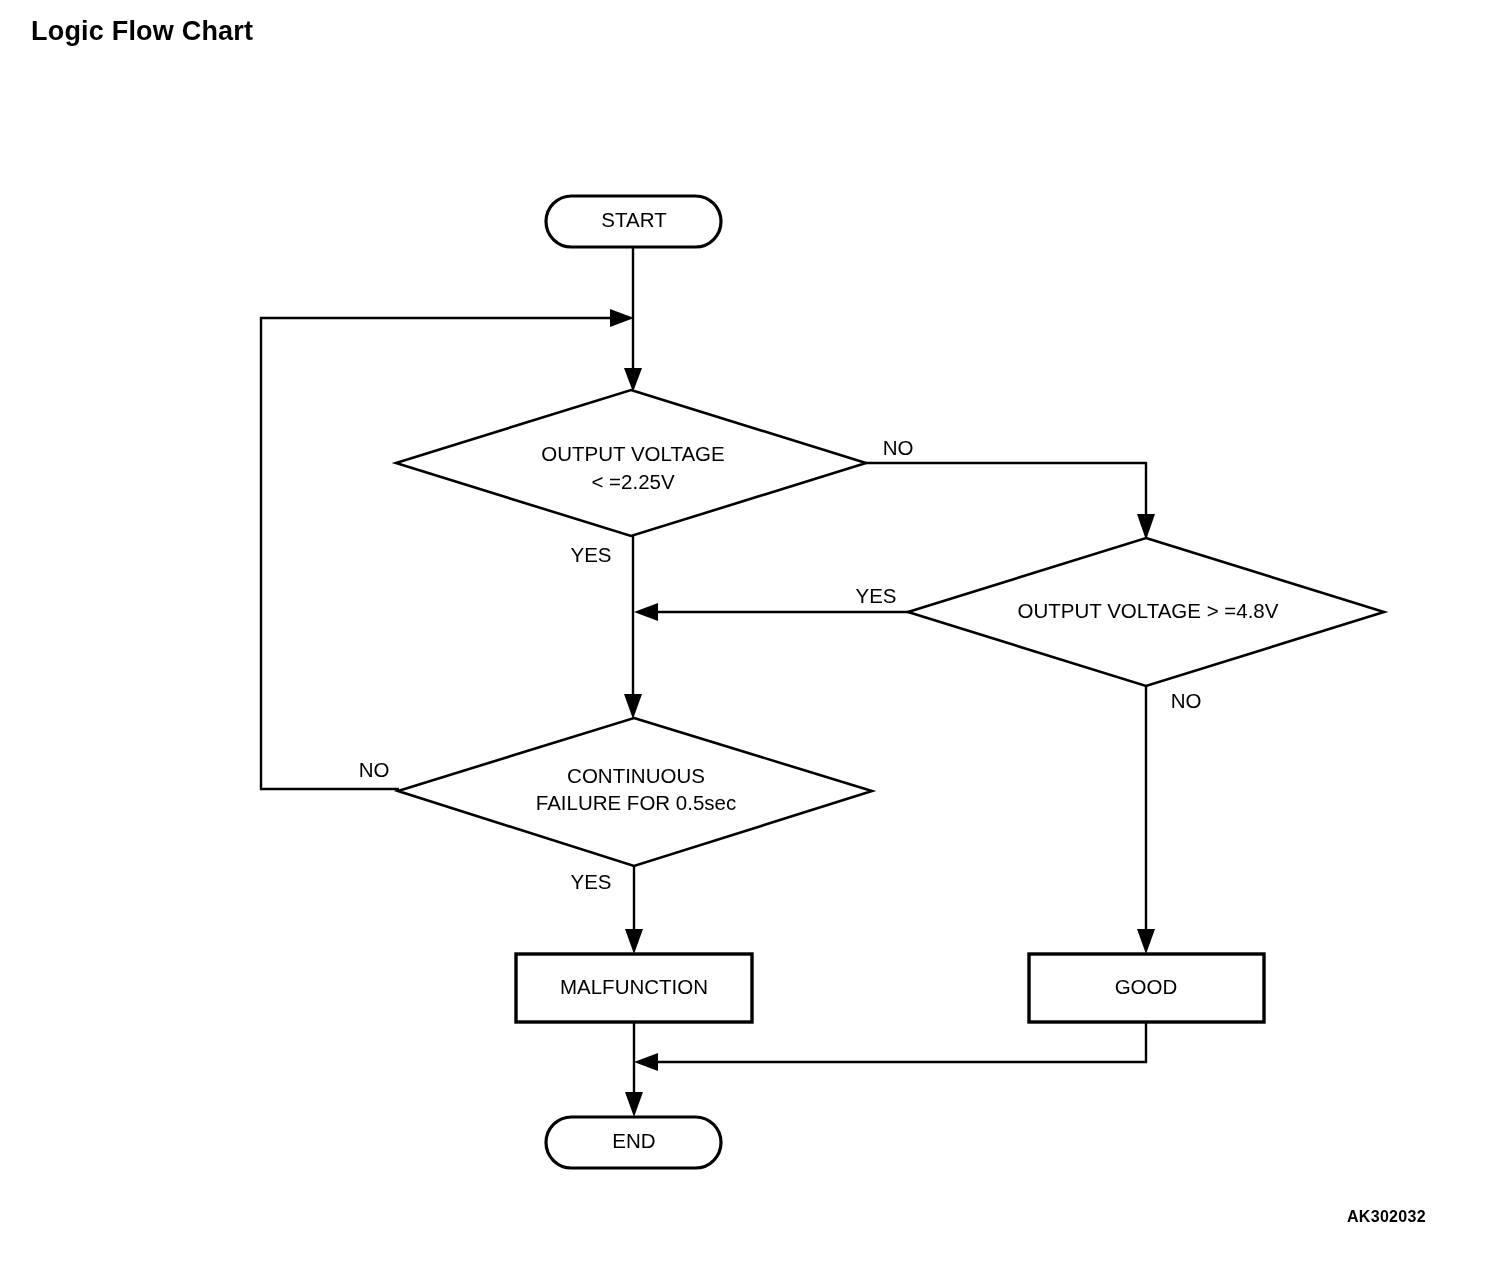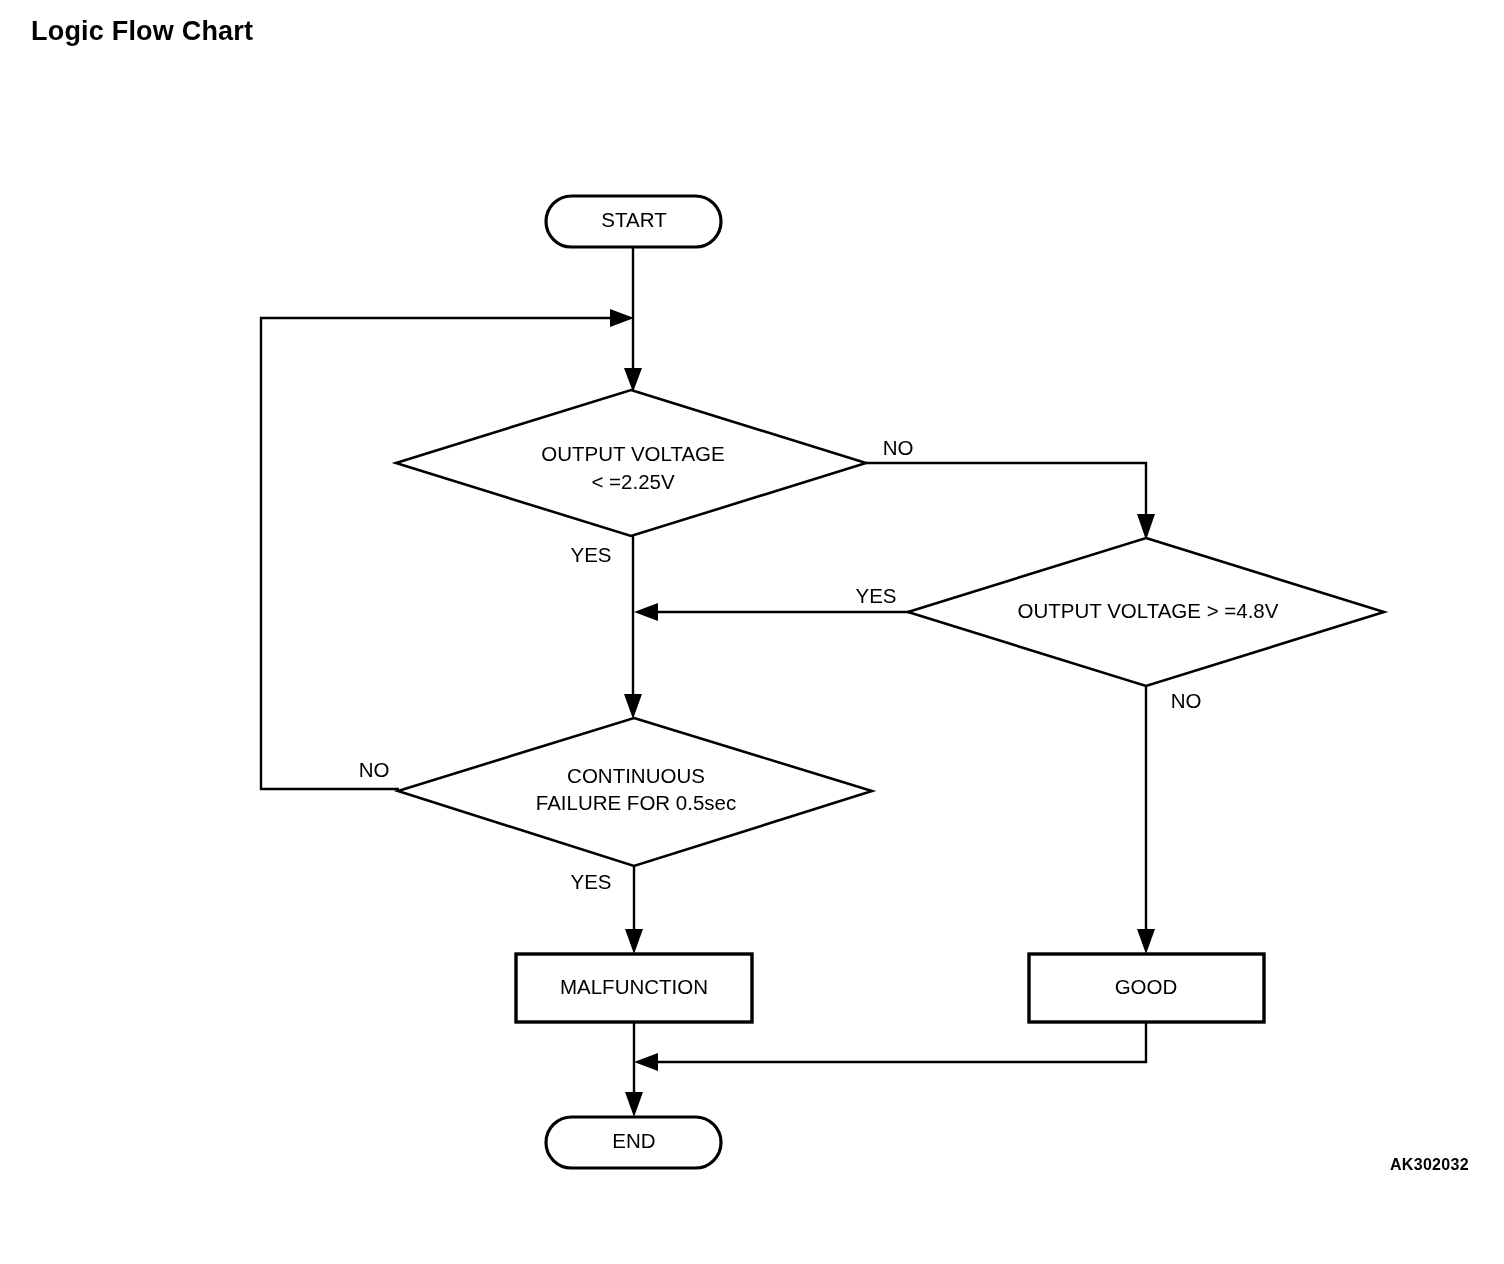--- a/index.html
+++ b/index.html
@@ -28,26 +28,25 @@
     left: 31px;
     top: 16px;
     font-size: 27px;
     font-weight: bold;
     letter-spacing: 0.2px;
     white-space: nowrap;
   }
   #figure-code {
     position: absolute;
     left: 1347px;
-    top: 1156px;
+    top: 1208px;
     font-size: 16px;
     font-weight: bold;
     letter-spacing: 0.3px;
     white-space: nowrap;
-    margin-left: 43px;
   }
   #flow-svg {
     position: absolute;
     left: 0;
     top: 0;
     width: 1504px;
     height: 1264px;
   }
   .node-shape {
     fill: #ffffff;

